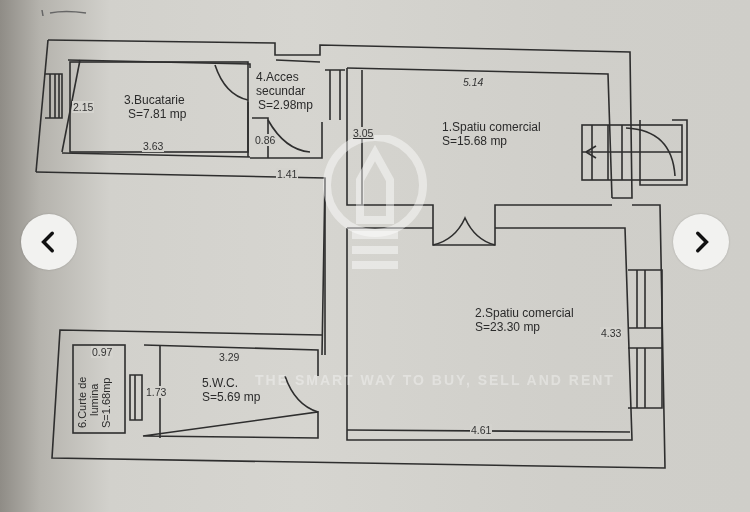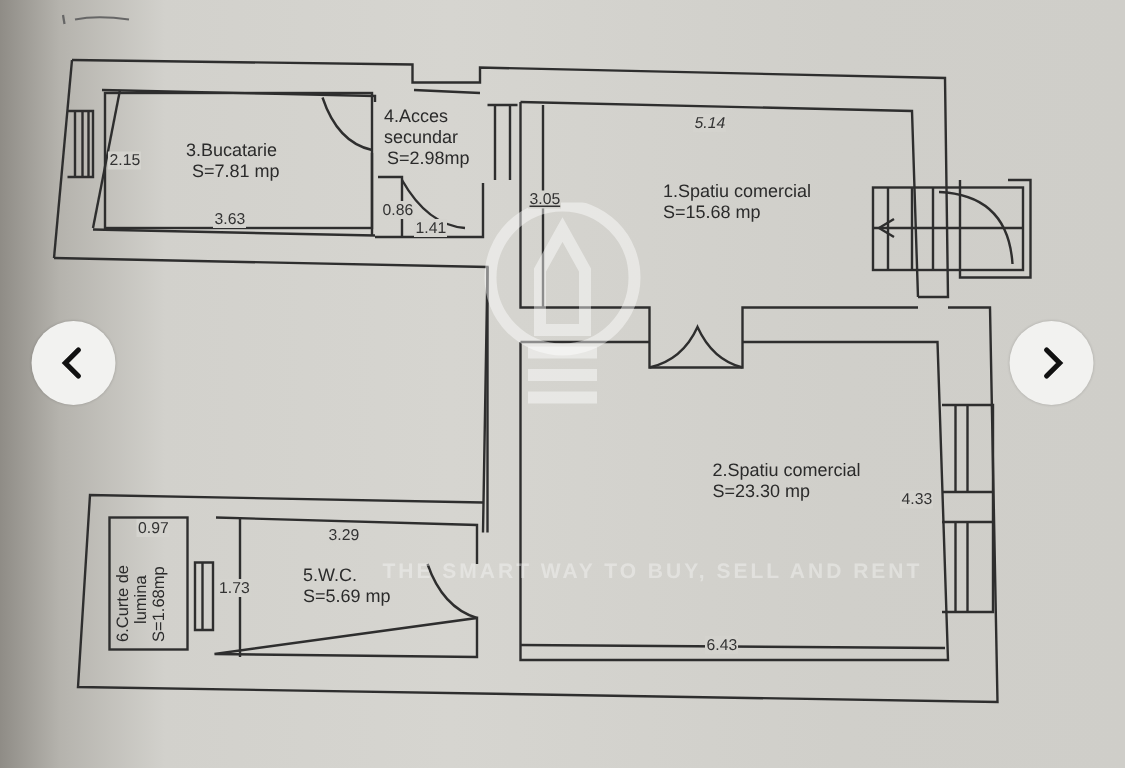--- a/index.html
+++ b/index.html
@@ -104,26 +104,26 @@
     <div>S=5.69 mp</div>
   </div>
   <div class="lbl vert" style="left:76px;top:428px;font-size:11px;line-height:12px;">
     <div>6.Curte de</div>
     <div style="padding-left:12px">lumina</div>
     <div>S=1.68mp</div>
   </div>
 
   <div class="dim" style="left:462px;top:76px;font-style:italic;">5.14</div>
   <div class="dim" style="left:352px;top:127px;text-decoration:underline;">3.05</div>
-  <div class="dim" style="left:470px;top:424px;">6.43</div>
+  <div class="dim" style="left:470px;top:424px;">4.61</div>
   <div class="dim" style="left:600px;top:327px;">4.33</div>
   <div class="dim" style="left:142px;top:140px;">3.63</div>
   <div class="dim" style="left:72px;top:101px;">2.15</div>
   <div class="dim" style="left:254px;top:134px;">0.86</div>
-  <div class="dim" style="left:276px;top:146px;">1.41</div>
+  <div class="dim" style="left:276px;top:168px;">1.41</div>
   <div class="dim" style="left:218px;top:351px;">3.29</div>
   <div class="dim" style="left:145px;top:386px;">1.73</div>
   <div class="dim" style="left:91px;top:346px;">0.97</div>
 </div>
 
 <div class="nav" style="left:21px;top:214px;" aria-label="Previous image">
   <svg viewBox="0 0 24 24">
     <path d="M15 4 L7 12 L15 20" stroke="#111" stroke-width="3.2" fill="none" stroke-linecap="round"></path>
   </svg>
 </div>

